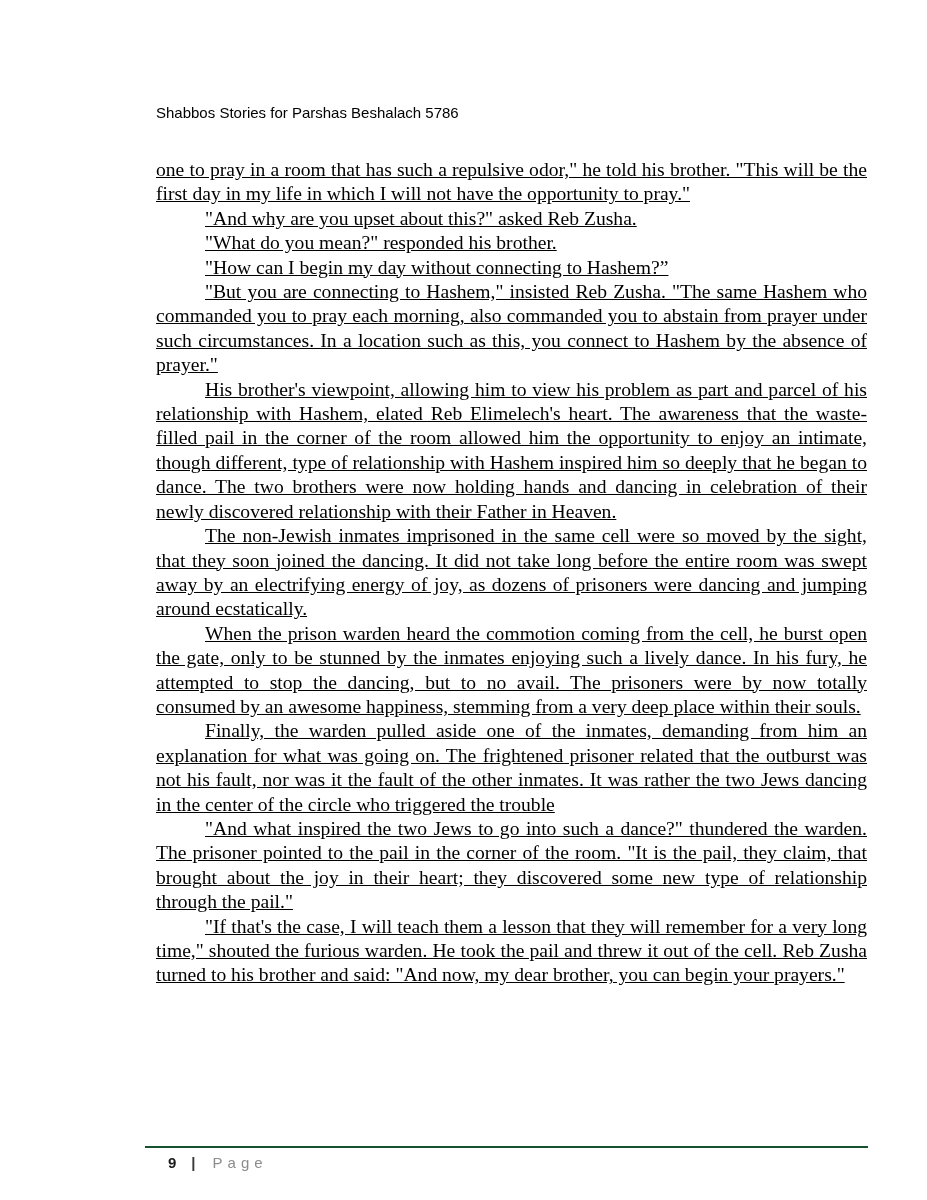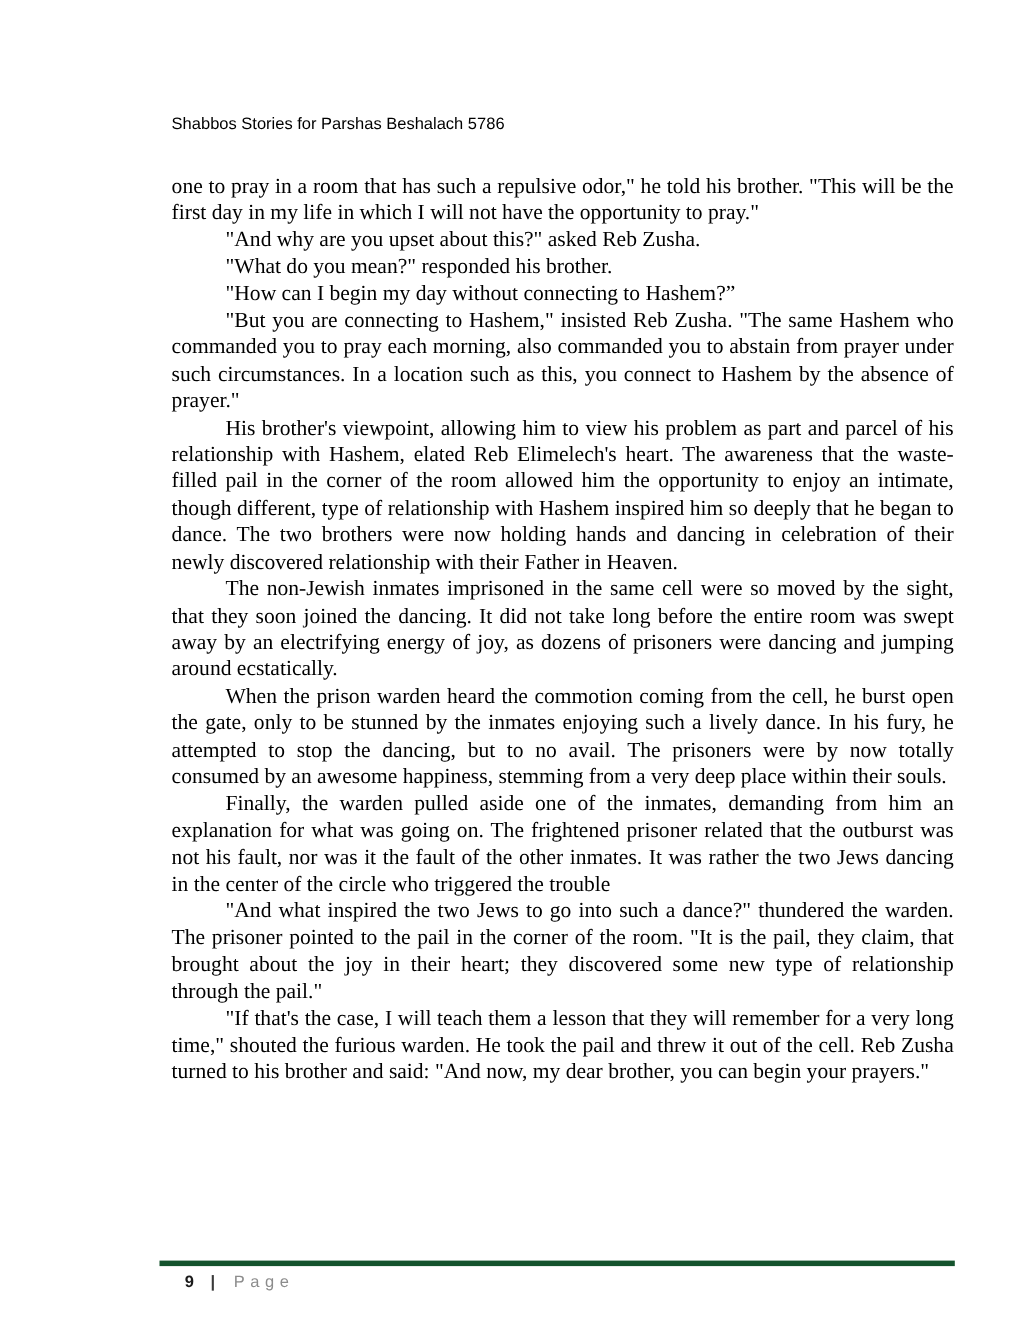--- a/index.html
+++ b/index.html
@@ -24,30 +24,30 @@
     position: absolute;
     left: 108px;
     top: 110px;
     width: 711px;
     font-family: "Liberation Serif", serif;
     font-size: 19.6px;
     line-height: 24.4px;
     color: #000000;
     text-align: justify;
   }
-  .para { margin: 0; }
+  .para { margin: 0; text-decoration: underline; }
   .para.indent { text-indent: 49px; }
   .para.italic { font-style: italic; }
   .para.space-before { margin-top: 24.4px; }
   .footer {
     position: absolute;
     left: 97px;
     top: 1098px;
     width: 723px;
-    border-top: 5px solid #14532d;
+    border-top: 2px solid #14532d;
     padding: 6px 0 0 11px;
     font-family: "Liberation Sans", sans-serif;
     font-size: 15px;
     color: #000000;
   }
   .page-num { font-weight: bold; color: #1a1a1a; }
   .footer-sep { color: #3a3a3a; margin: 0 5px 0 3px; font-weight: bold; }
   .page-label { color: #8c8c8c; letter-spacing: 5px; }
 </style>
 </head>

